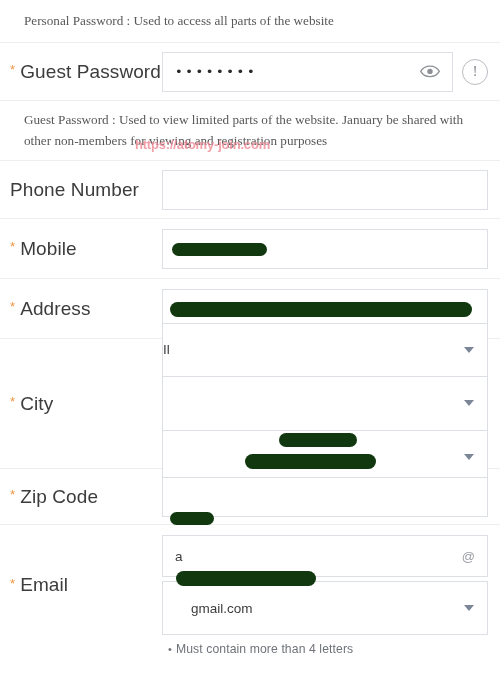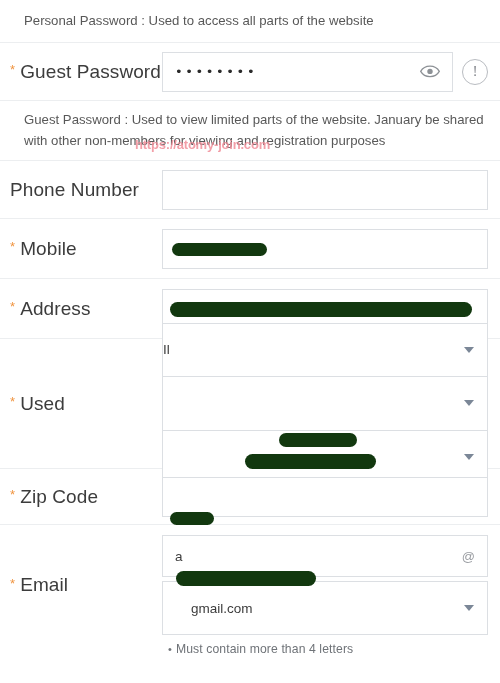--- a/index.html
+++ b/index.html
@@ -56,20 +56,21 @@
     padding-right: 0;
   }
 
   
   .desc-row {
     padding: 9px 12px 9px 24px;
     border-bottom: 1px solid #eceef0;
     font-size: 13.2px;
     line-height: 1.55;
     color: #585858;
+    font-family: Liberation Serif, serif;
   }
   .desc-row.single { padding-top: 11px; padding-bottom: 11px; }
 
   
   .txt {
     height: 40px;
     border: 1px solid #dcdfe3;
     background: #fff;
     width: 100%;
     display: flex;
@@ -251,21 +252,21 @@
       <div class="txt">
         <span></span>
       </div>
     </div>
   </div>
   <div class="redact" style="left:170px; top:302px; width:302px; height:15px;"></div>
 
   <div class="row" style="height:130px;">
     <div class="label-cell">
       <span class="req-star">*</span>
-      <span class="label-text">Used</span>
+      <span class="label-text">City</span>
     </div>
     <div class="field-cell">
       <div class="sel">
         <span>Il</span>
         <span class="caret"></span>
       </div>
       <div class="sel">
         <span></span>
         <span class="caret"></span>
       </div>

